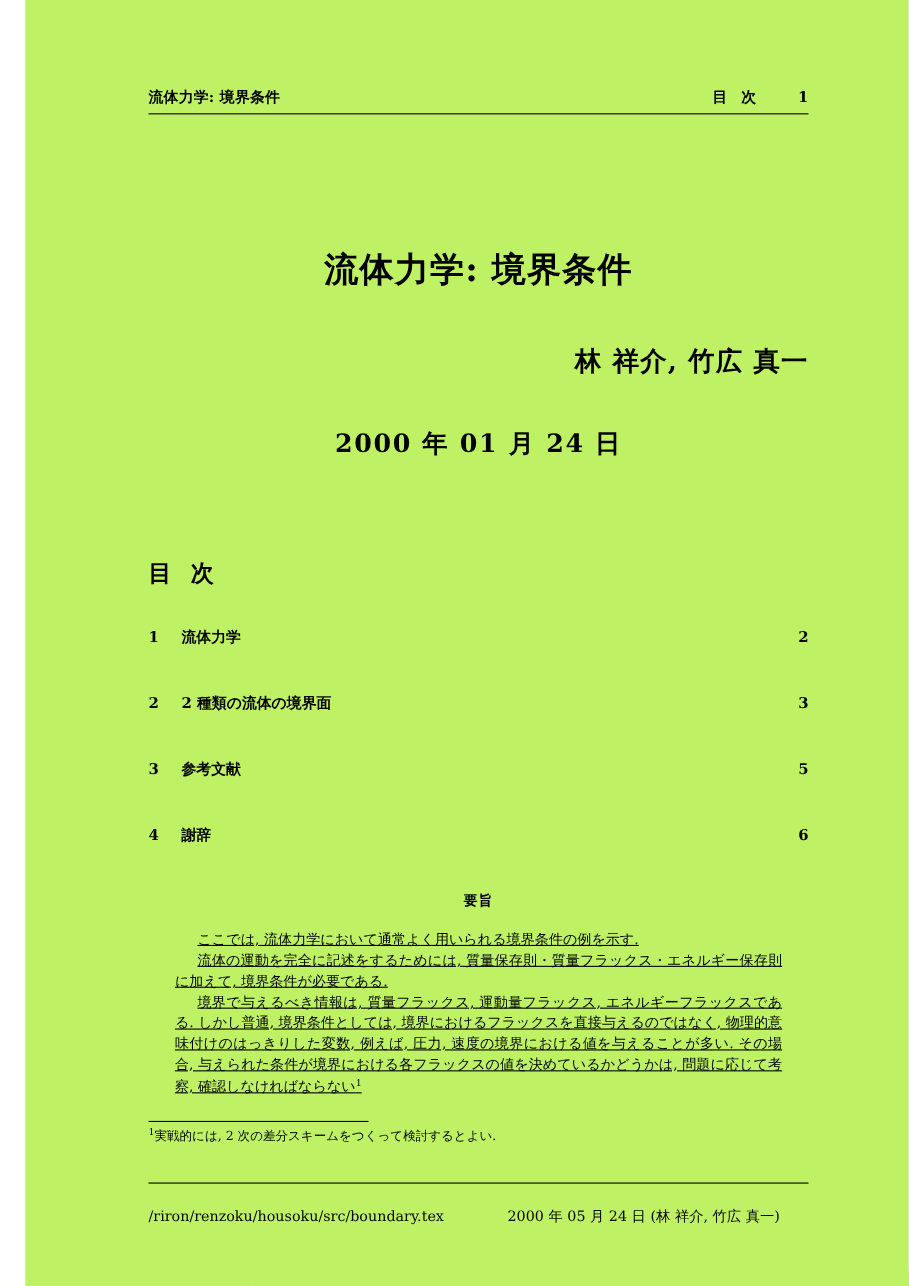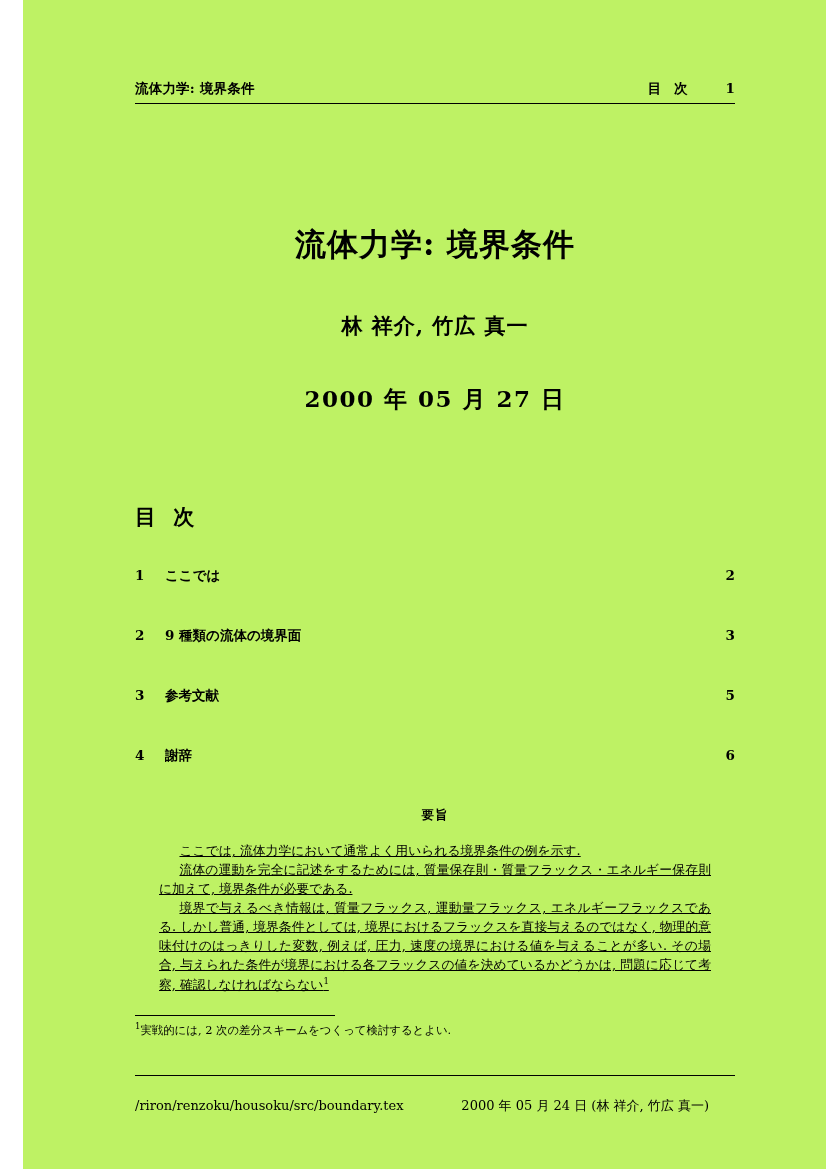--- a/index.html
+++ b/index.html
@@ -49,23 +49,23 @@
   
   .title {
     text-align: center;
     font-family: "DejaVu Serif", "Liberation Serif", serif;
     font-size: 31px;
     font-weight: bold;
     letter-spacing: 1px;
     margin-top: 120px;
   }
   .authors {
-    text-align: center;
-    font-family: "DejaVu Serif", "Liberation Serif", serif;
-    font-size: 21px;
+    text-align: right;
+    font-family: "DejaVu Serif", "Liberation Serif", serif;
+    font-size: 24px;
     font-weight: bold;
     letter-spacing: 1px;
     margin-top: 46px;
   }
   .docdate {
     text-align: center;
     font-family: "DejaVu Serif", "Liberation Serif", serif;
     font-size: 23px;
     font-weight: bold;
     letter-spacing: 1.5px;
@@ -171,36 +171,36 @@
       <span class="rh-left">流体力学: 境界条件</span>
       <span class="rh-spacer"></span>
       <span class="rh-mid">目 次</span>
       <span class="rh-page">1</span>
     </div>
 
     <div class="title">流体力学: 境界条件</div>
 
     <div class="authors">林 祥介, 竹広 真一</div>
 
-    <div class="docdate">2000 年 05 月 27 日</div>
+    <div class="docdate">2000 年 01 月 24 日</div>
 
     <div class="toc-heading">目 次</div>
 
     <div class="toc-list">
 
       <div class="toc-row">
         <span class="toc-num">1</span>
-        <span class="toc-label">ここでは</span>
+        <span class="toc-label">流体力学</span>
         <span class="toc-fill"></span>
         <span class="toc-page">2</span>
       </div>
 
       <div class="toc-row">
         <span class="toc-num">2</span>
-        <span class="toc-label">9 種類の流体の境界面</span>
+        <span class="toc-label">2 種類の流体の境界面</span>
         <span class="toc-fill"></span>
         <span class="toc-page">3</span>
       </div>
 
       <div class="toc-row">
         <span class="toc-num">3</span>
         <span class="toc-label">参考文献</span>
         <span class="toc-fill"></span>
         <span class="toc-page">5</span>
       </div>

